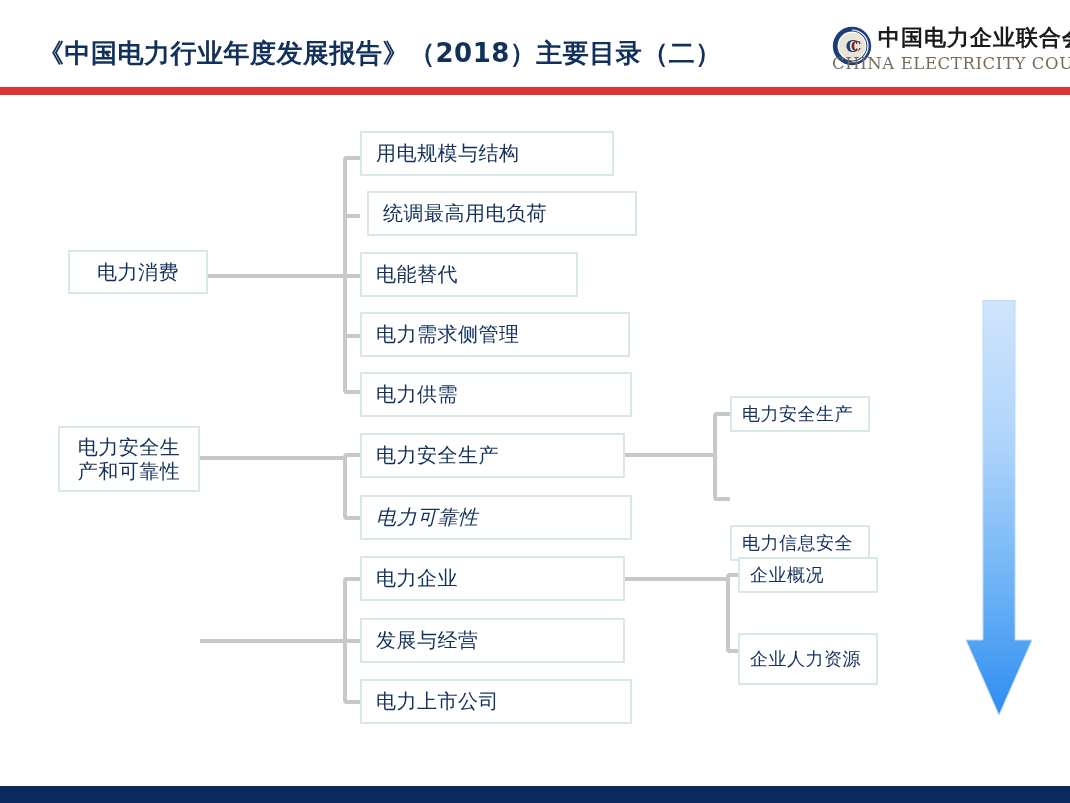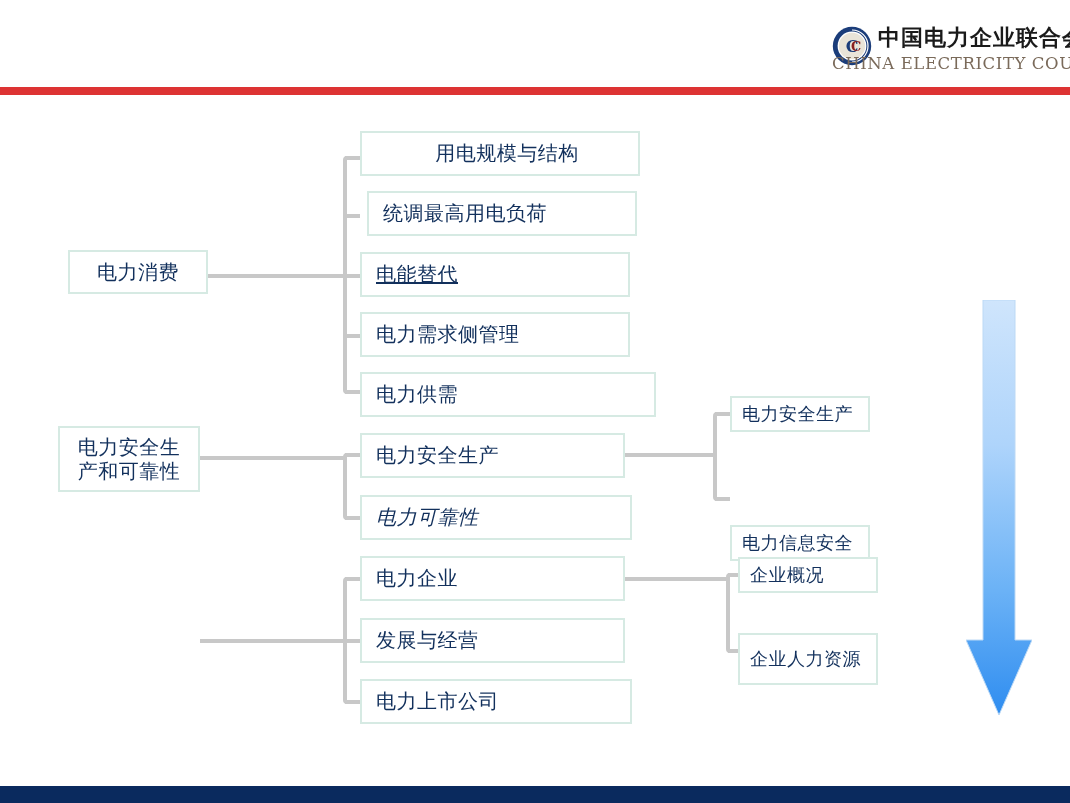--- a/index.html
+++ b/index.html
@@ -151,20 +151,21 @@
     width: 66px;
     height: 415px;
   }
 </style>
 </head>
 <body>
 
 <div id="slide">
 
   <div id="header">
+    <div id="slide-title">《中国电力行业年度发展报告》（2018）主要目录（二）</div>
 
     <div id="logo-block">
       <svg id="logo-mark" viewBox="0 0 100 100">
         <circle cx="50" cy="50" r="48" fill="#1b3d7a"></circle>
         <circle cx="50" cy="50" r="36" fill="#ffffff"></circle>
         <circle cx="50" cy="50" r="33" fill="#e9e4d8"></circle>
         <path d="M50 10 A40 40 0 0 1 50 90" fill="none" stroke="#ffffff" stroke-width="3"></path>
         <text x="50" y="64" font-size="40" font-family="DejaVu Serif, serif" fill="#1b3d7a" text-anchor="middle" font-weight="bold">C</text>
         <text x="60" y="62" font-size="32" font-family="DejaVu Serif, serif" fill="#8a2020" text-anchor="middle" font-weight="bold">C</text>
       </svg>
@@ -214,33 +215,33 @@
     <div class="node lvl1" style="left:68px;  top:155px; width:140px; height:44px;">
       <span>电力消费</span>
     </div>
 
     <div class="node lvl1" style="left:58px;  top:331px; width:142px; height:66px;">
       <span style="white-space:pre-line;">电力安全生
 产和可靠性</span>
     </div>
 
 
-    <div class="node lvl2" style="left:360px; top:36px;  width:280px; height:45px;justify-content:center;">
+    <div class="node lvl2" style="left:360px; top:36px;  width:254px; height:45px;">
       <span>用电规模与结构</span>
     </div>
     <div class="node lvl2" style="left:360px; top:96px;  width:270px; height:45px;margin-left:7px;">
       <span>统调最高用电负荷</span>
     </div>
-    <div class="node lvl2" style="left:360px; top:157px; width:270px; height:45px;text-decoration:underline;">
+    <div class="node lvl2" style="left:360px; top:157px; width:218px; height:45px;">
       <span>电能替代</span>
     </div>
     <div class="node lvl2" style="left:360px; top:217px; width:270px; height:45px;">
       <span>电力需求侧管理</span>
     </div>
-    <div class="node lvl2" style="left:360px; top:277px; width:296px; height:45px;">
+    <div class="node lvl2" style="left:360px; top:277px; width:272px; height:45px;">
       <span>电力供需</span>
     </div>
 
     <div class="node lvl2" style="left:360px; top:338px; width:265px; height:45px;">
       <span>电力安全生产</span>
     </div>
     <div class="node lvl2" style="left:360px; top:400px; width:272px; height:45px;font-style:italic;">
       <span>电力可靠性</span>
     </div>
 

